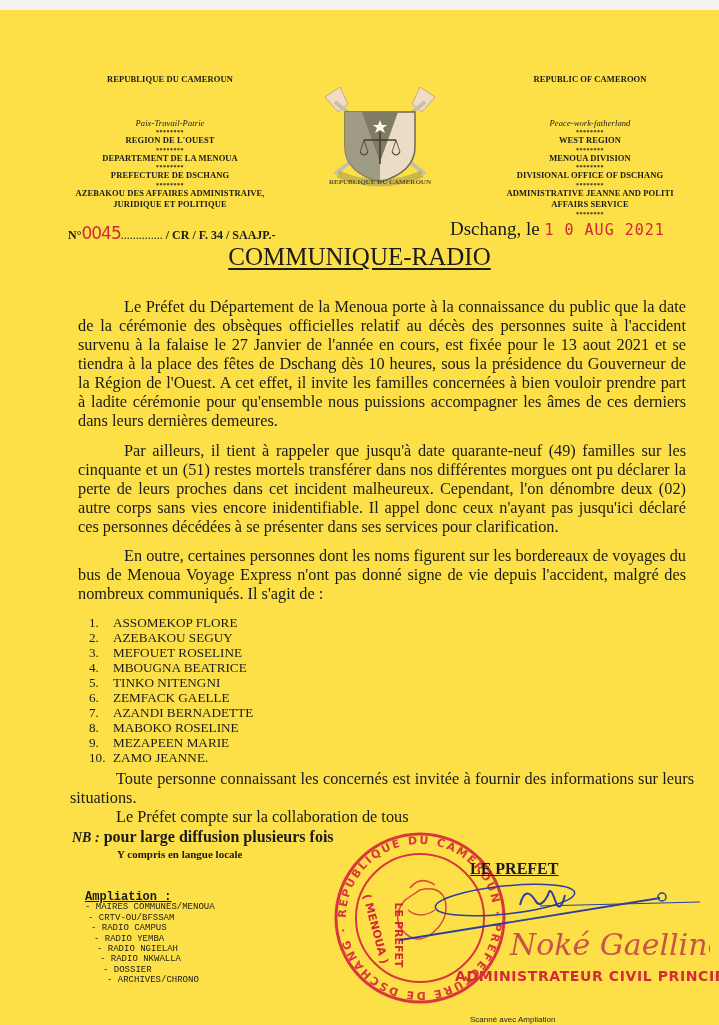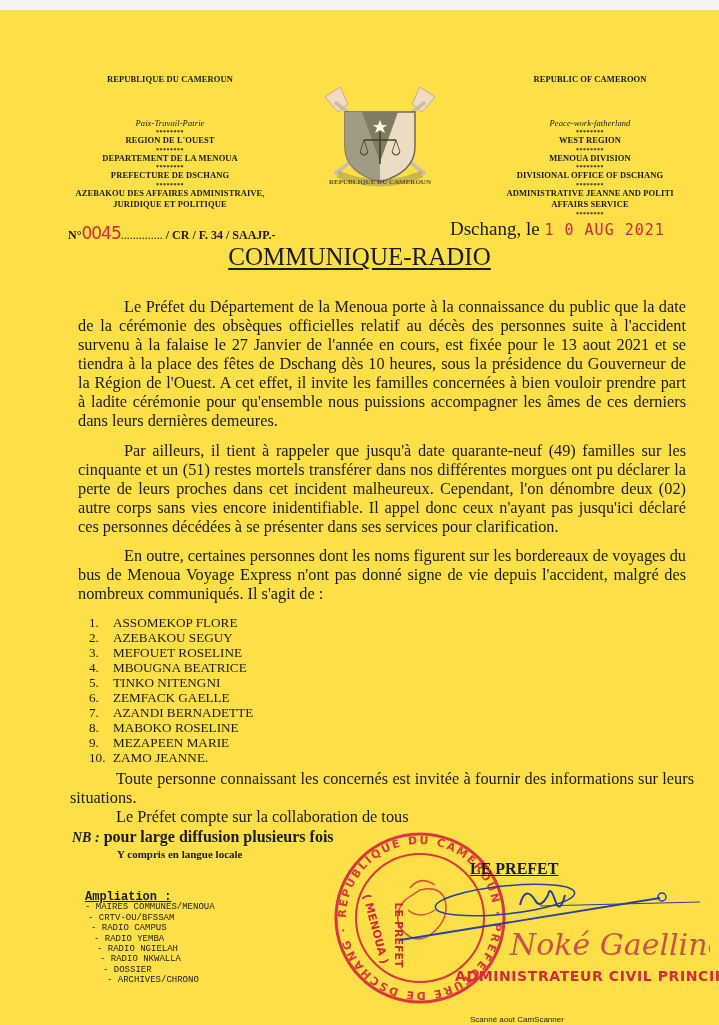--- a/index.html
+++ b/index.html
@@ -232,14 +232,14 @@
     <ellipse cx="105" cy="20" rx="70" ry="14" fill="none" stroke="#2b3f9e" stroke-width="1.5" transform="rotate(-6 105 20)"></ellipse>
     <path d="M120 25 Q125 5 135 20 Q140 30 148 15 Q150 5 155 20 Q160 35 165 15" fill="none" stroke="#2b3f9e" stroke-width="2"></path>
     <line x1="0" y1="60" x2="260" y2="18" stroke="#2b3f9e" stroke-width="1.8"></line>
     <circle cx="262" cy="17" r="4" fill="none" stroke="#2b3f9e" stroke-width="1.5"></circle>
     <line x1="140" y1="26" x2="300" y2="22" stroke="#2b3f9e" stroke-width="1.2"></line>
     <text x="110" y="75" font-size="30" font-style="italic" fill="#c23a4a" font-family="DejaVu Serif, serif" opacity="0.85">Noké Gaelline-Ntua</text>
   </svg>
 
   <div class="admin">ADMINISTRATEUR CIVIL PRINCIPAL</div>
 
-  <div class="footer">Scanné aout CamScanner</div>
+  <div class="footer">Scanné avec Ampliation</div>
 </div>
 
 </body></html>

